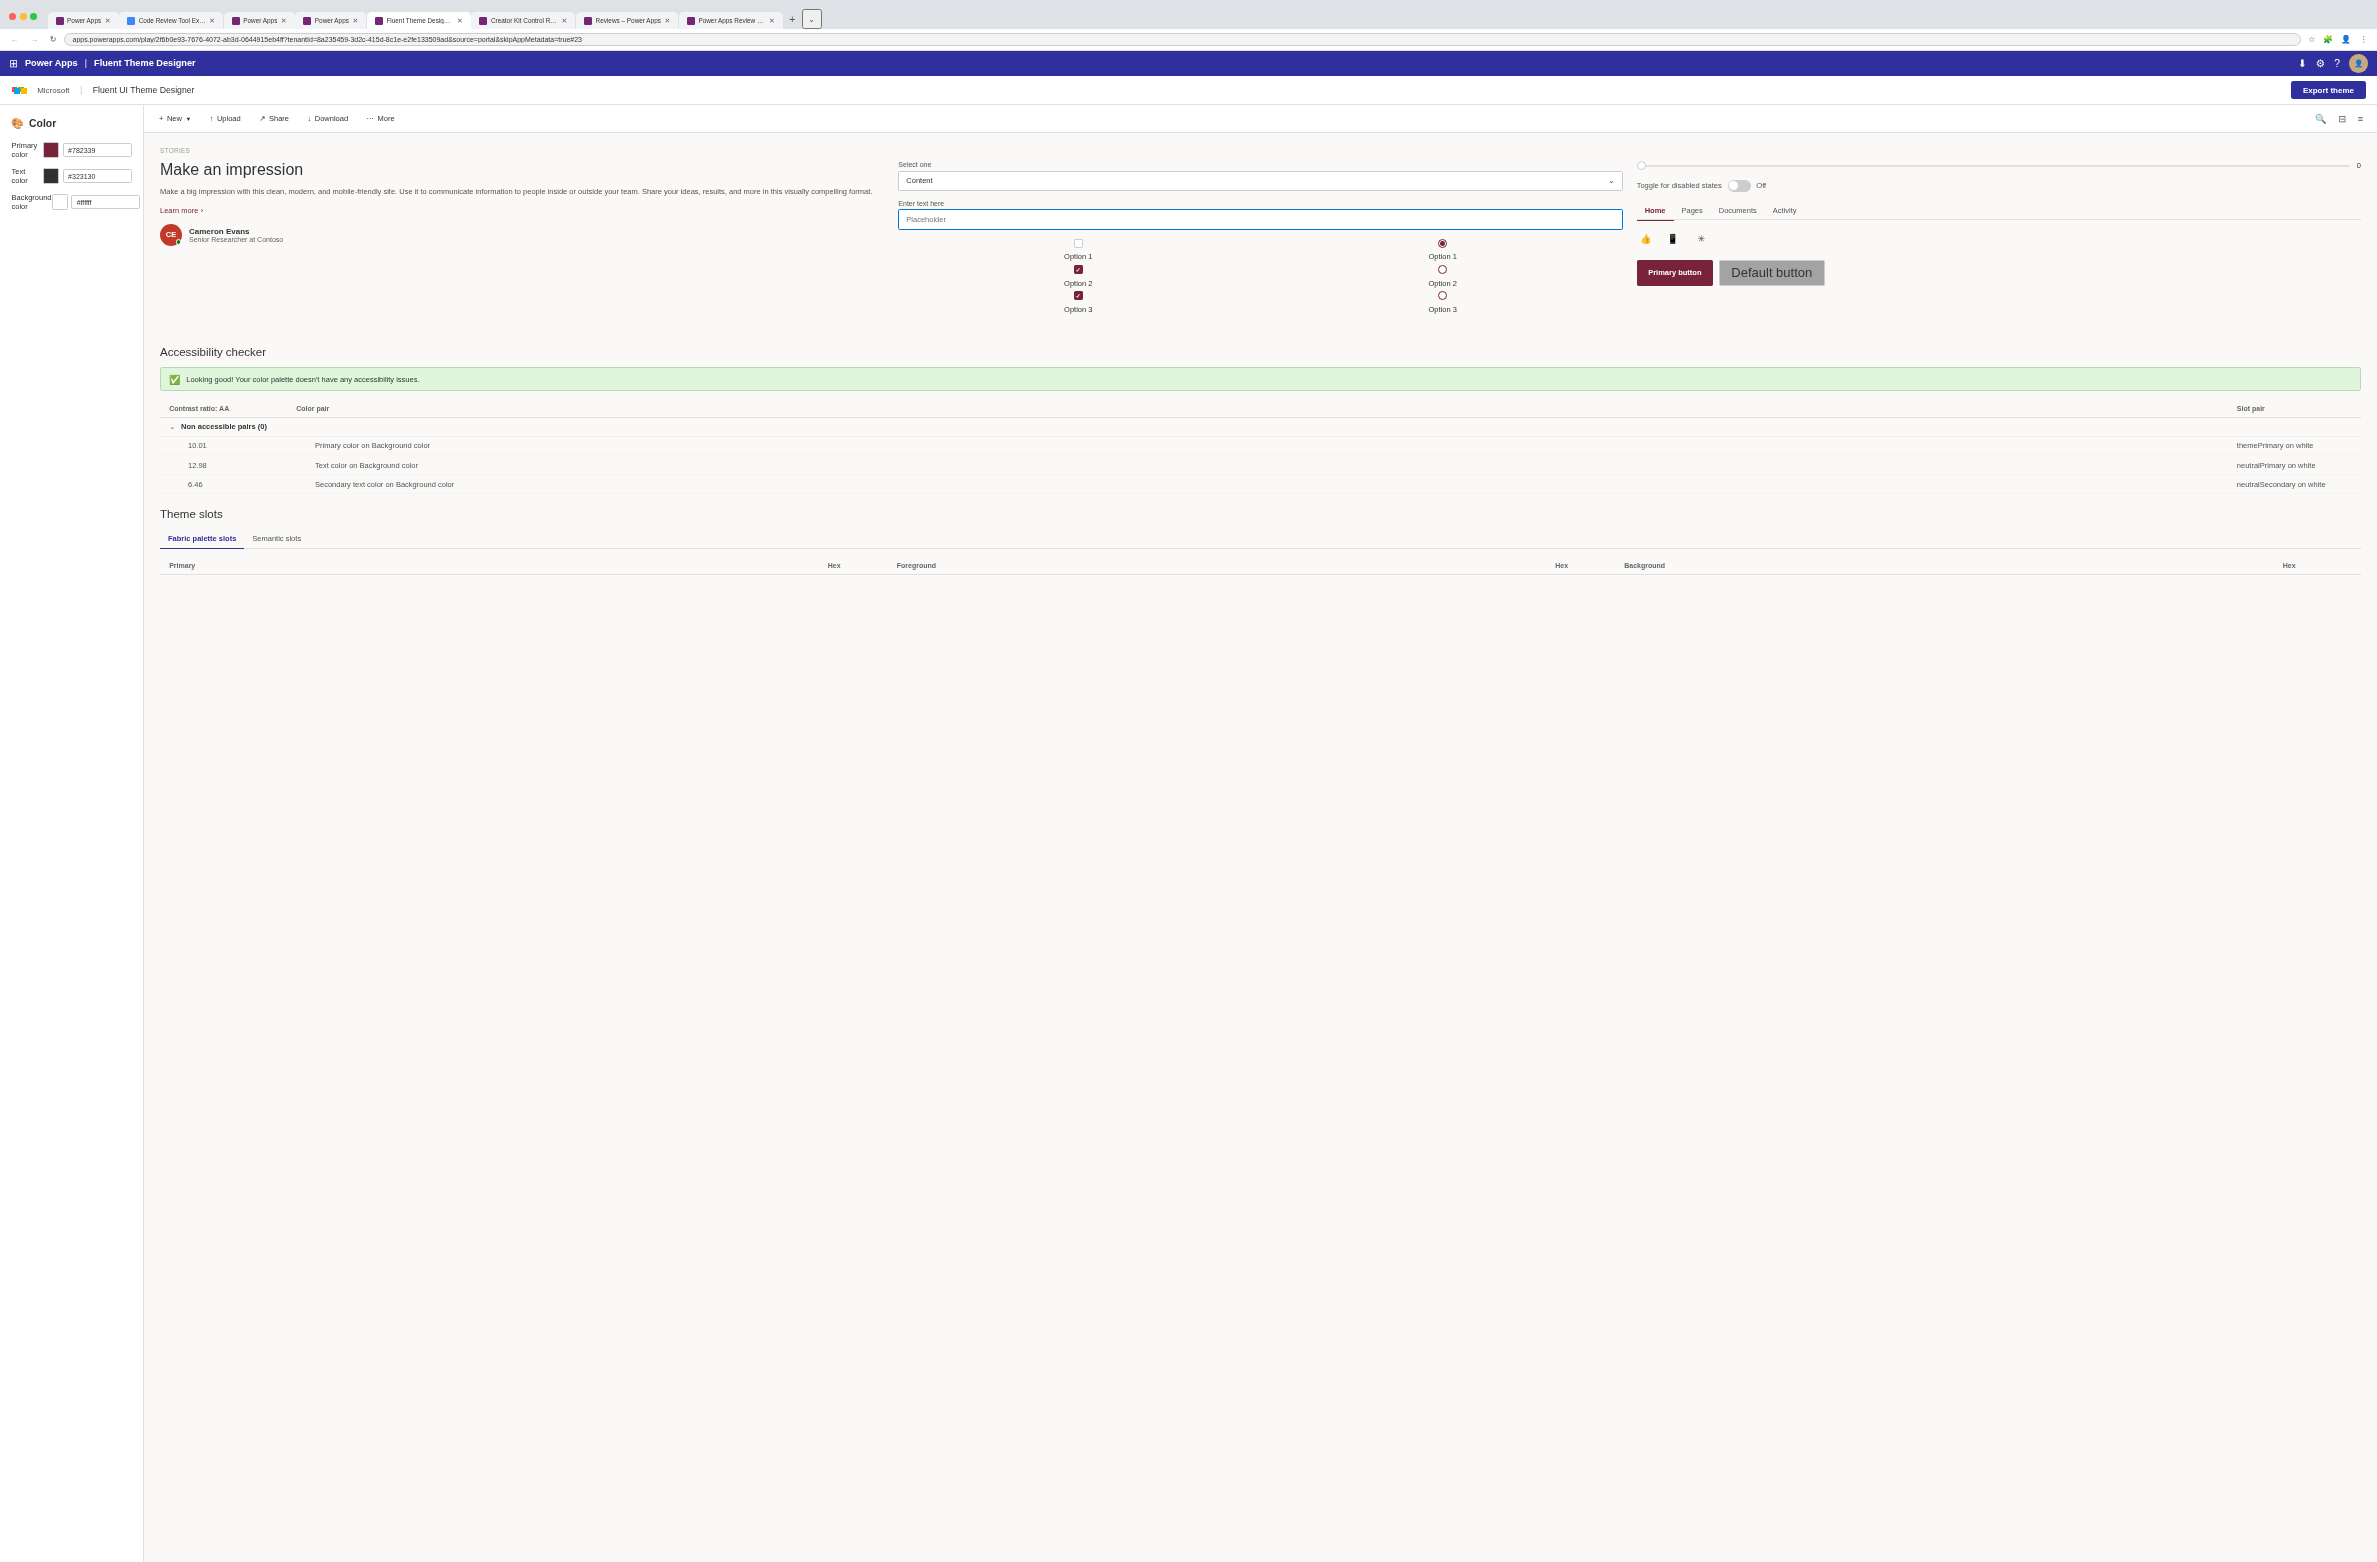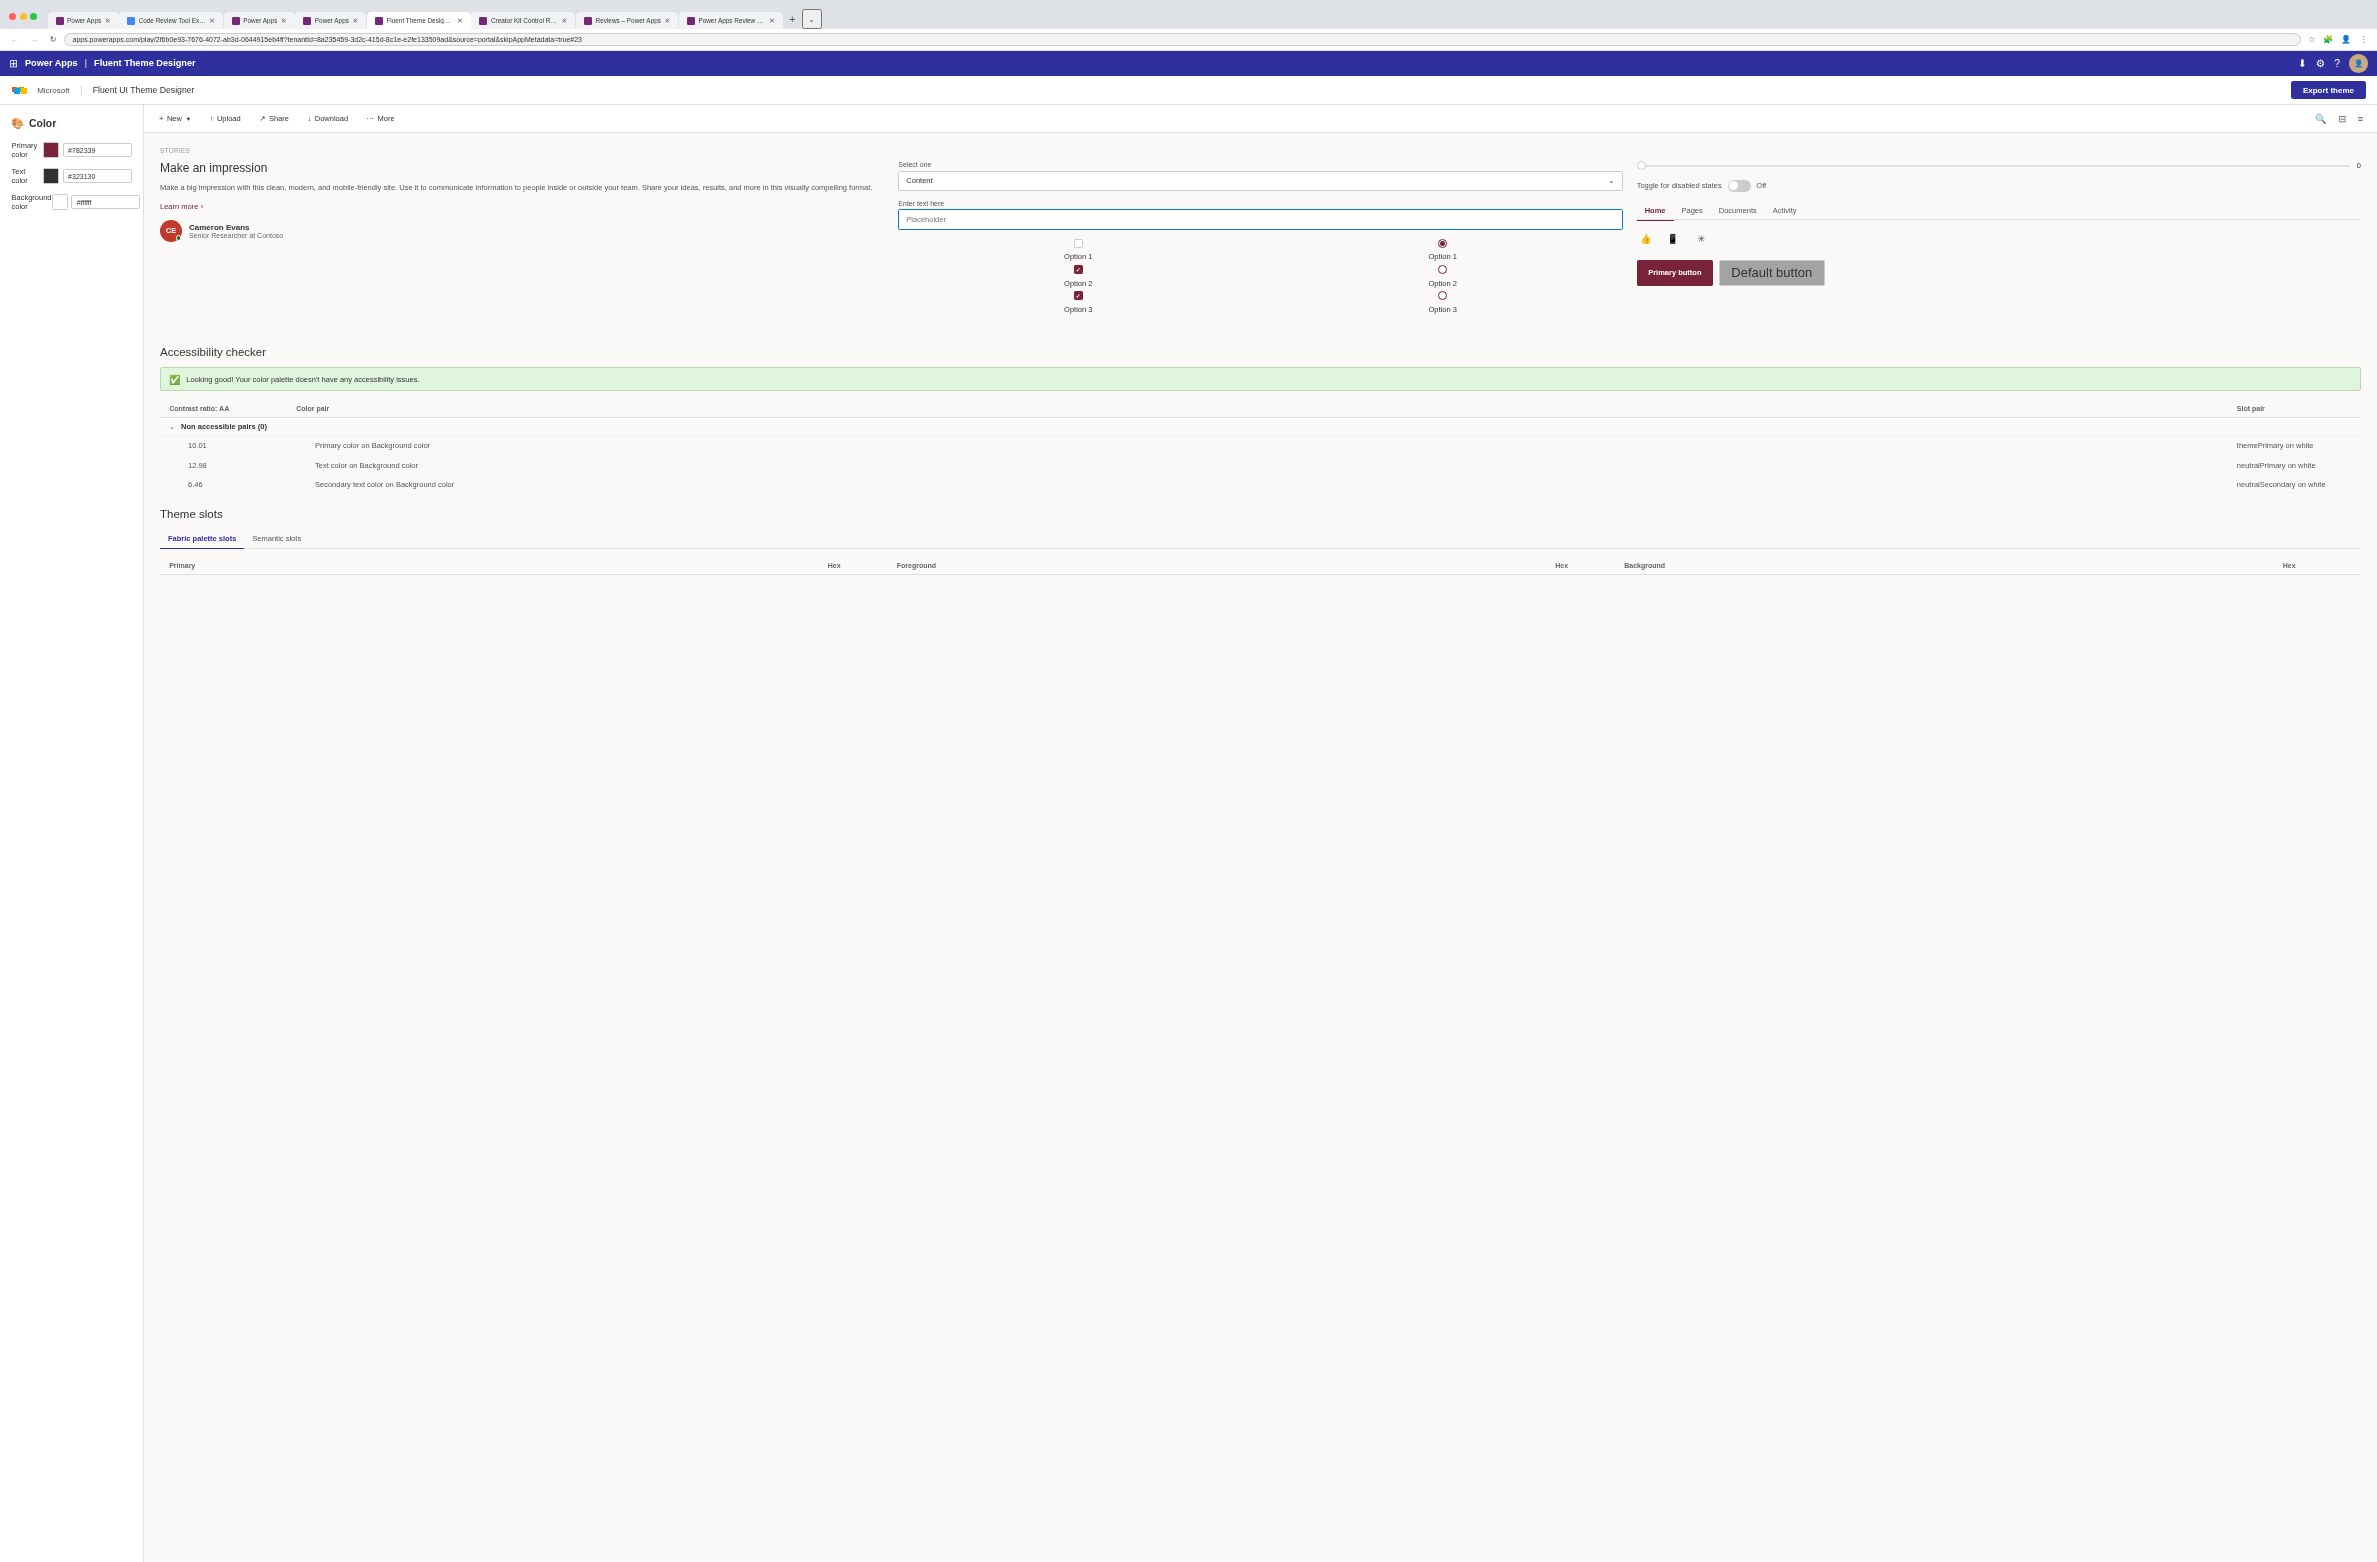--- a/index.html
+++ b/index.html
@@ -55,21 +55,21 @@
 
     
     .toolbar { display: flex; align-items: center; padding: 5.8px 11.5px; background: #fff; border-bottom: 0.6px solid #e0e0e0; gap: 11.5px; }
     .toolbar-btn { display: flex; align-items: center; gap: 3.5px; background: none; border: none; cursor: pointer; font-size: 7.5px; color: #333; padding: 2.3px 3.5px; border-radius: 1.7px; }
     .toolbar-icons { margin-left: auto; display: flex; gap: 7px; }
     .toolbar-icon { background: none; border: none; cursor: pointer; font-size: 9.2px; color: #555; padding: 2.3px; }
 
     
     .preview-area { padding: 14px 16px; }
     .stories-label { font-size: 6.4px; color: #999; letter-spacing: 0.05em; margin-bottom: 7px; text-transform: uppercase; }
-    .preview-title { font-size: 12px; font-weight: 300; color: #333; margin-bottom: 7px; }
+    .preview-title { font-size: 16px; font-weight: 300; color: #333; margin-bottom: 7px; }
     .preview-desc { font-size: 7.5px; color: #555; line-height: 1.5; margin-bottom: 8px; }
     .learn-more { color: #782339; font-size: 7.5px; cursor: pointer; display: flex; align-items: center; gap: 2.3px; text-decoration: none; margin-bottom: 9.2px; }
     .user-card { display: flex; align-items: center; gap: 7px; }
     .user-avatar { width: 22px; height: 22px; border-radius: 50%; background: #c0392b; color: #fff; display: flex; align-items: center; justify-content: center; font-size: 7.5px; font-weight: 700; position: relative; }
     .user-avatar-online { width: 5.8px; height: 5.8px; border-radius: 50%; background: #107c10; position: absolute; bottom: 0.6px; right: 0.6px; border: 1.2px solid #fff; }
     .user-name { font-size: 8px; font-weight: 600; color: #333; }
     .user-title { font-size: 7px; color: #666; }
     .select-label { font-size: 7px; color: #555; margin-bottom: 2.3px; }
     .select-box { width: 100%; border: 0.6px solid #ccc; border-radius: 1.7px; padding: 4.6px 7px; font-size: 7.5px; color: #333; background: #fff; display: flex; justify-content: space-between; align-items: center; cursor: pointer; margin-bottom: 9.2px; }
     .text-label { font-size: 7px; color: #555; margin-bottom: 2.3px; }

